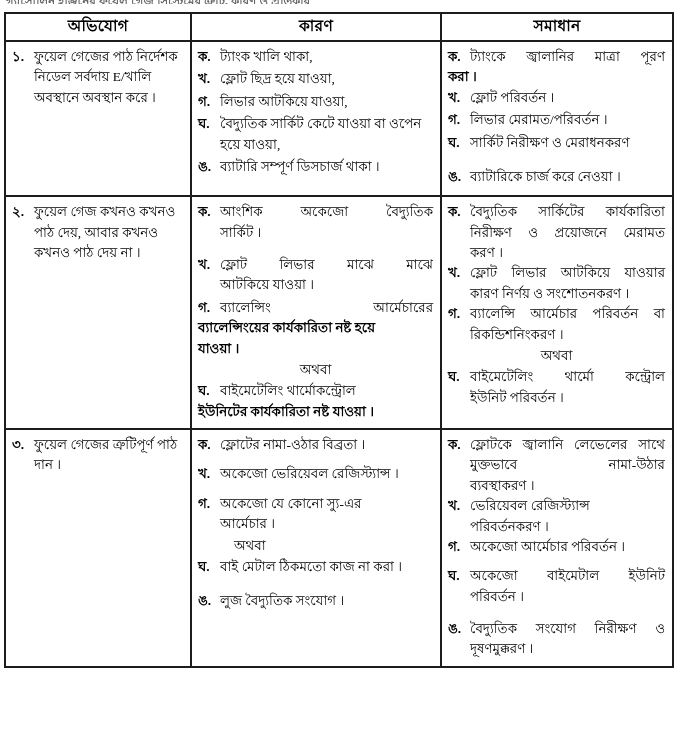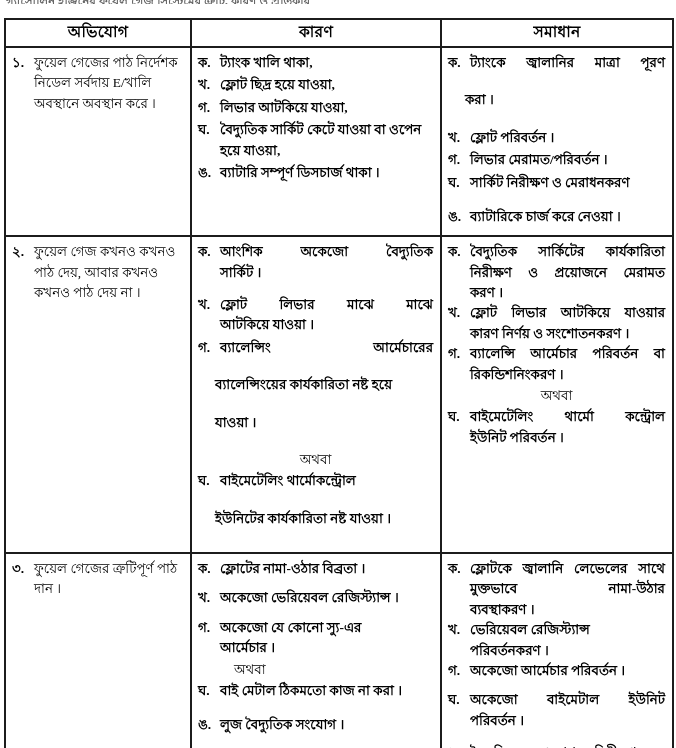--- a/index.html
+++ b/index.html
@@ -29,21 +29,21 @@
     font-weight: 700;
     color: #4a4a4a;
     white-space: nowrap;
     letter-spacing: .2px;
     opacity: .85;
   }
 
   .sheet {
     position: absolute;
     left: 4px;
-    top: 18px;
+    top: 12px;
     width: 668px;
     height: 520px;
     box-sizing: border-box;
   }
 
   table.troubleshoot {
     width: 100%;
     height: 100%;
     border-collapse: collapse;
     table-layout: fixed;
@@ -102,31 +102,31 @@
     margin-bottom: 2px;
   }
   .enum-item.tight { margin-bottom: 0; }
   .enum-item .mark {
     flex: 0 0 auto;
     min-width: 16px;
     font-weight: 700;
   }
   .enum-item .txt {
     flex: 1 1 auto;
-    font-weight: 700;
+    font-weight: 400;
   }
   
   .txt.justify {
     text-align: justify;
     text-align-last: justify;
   }
   
   .flush {
     font-weight: 700;
-    margin: 17px;
+    margin: 0;
     text-align: justify;
   }
   .flush.nojust { text-align: left; }
 
   .orelse {
     text-align: center;
     font-weight: 400;
     margin: 1px 0 1px 0;
   }
   .orelse.indent { text-align: left; padding-left: 36px; }

